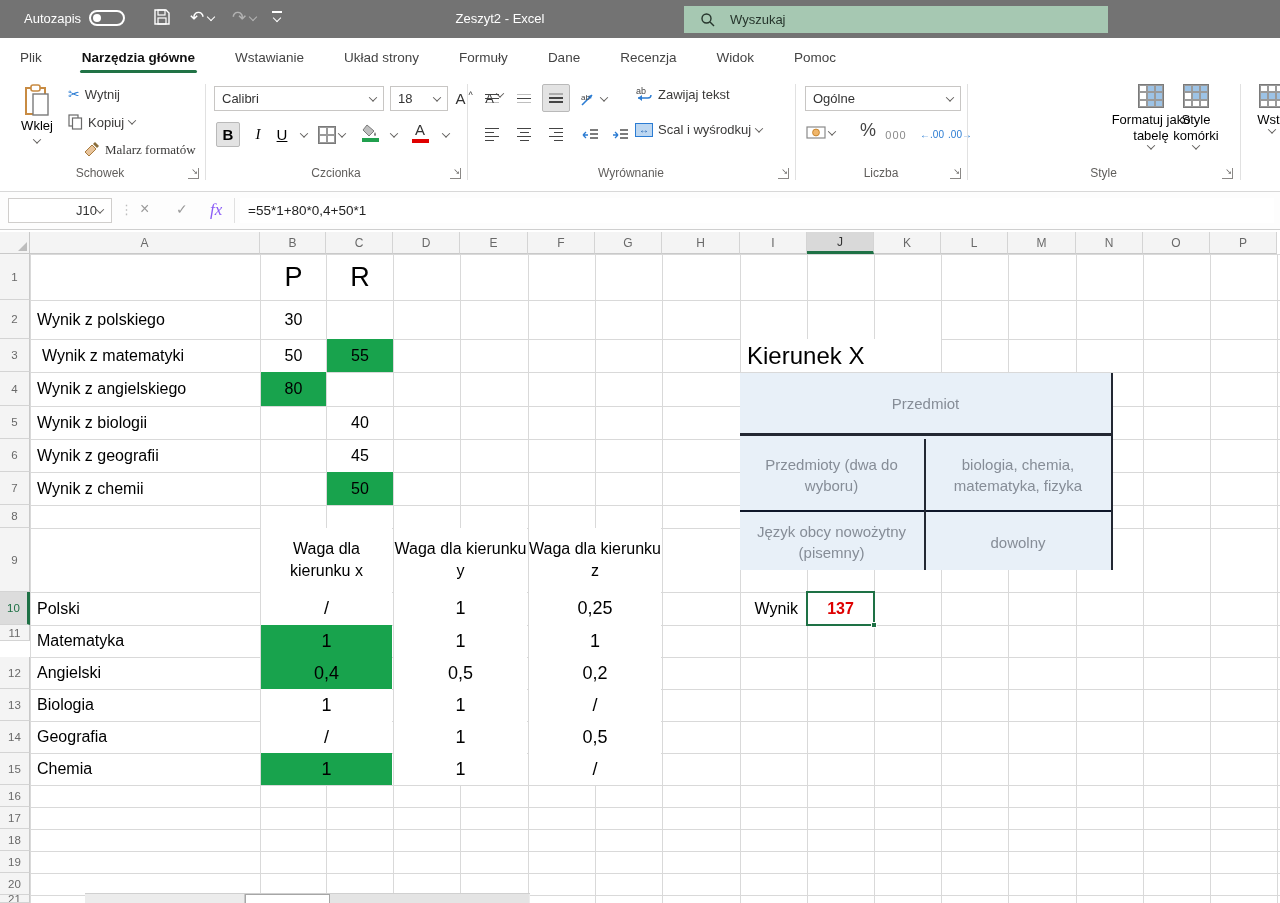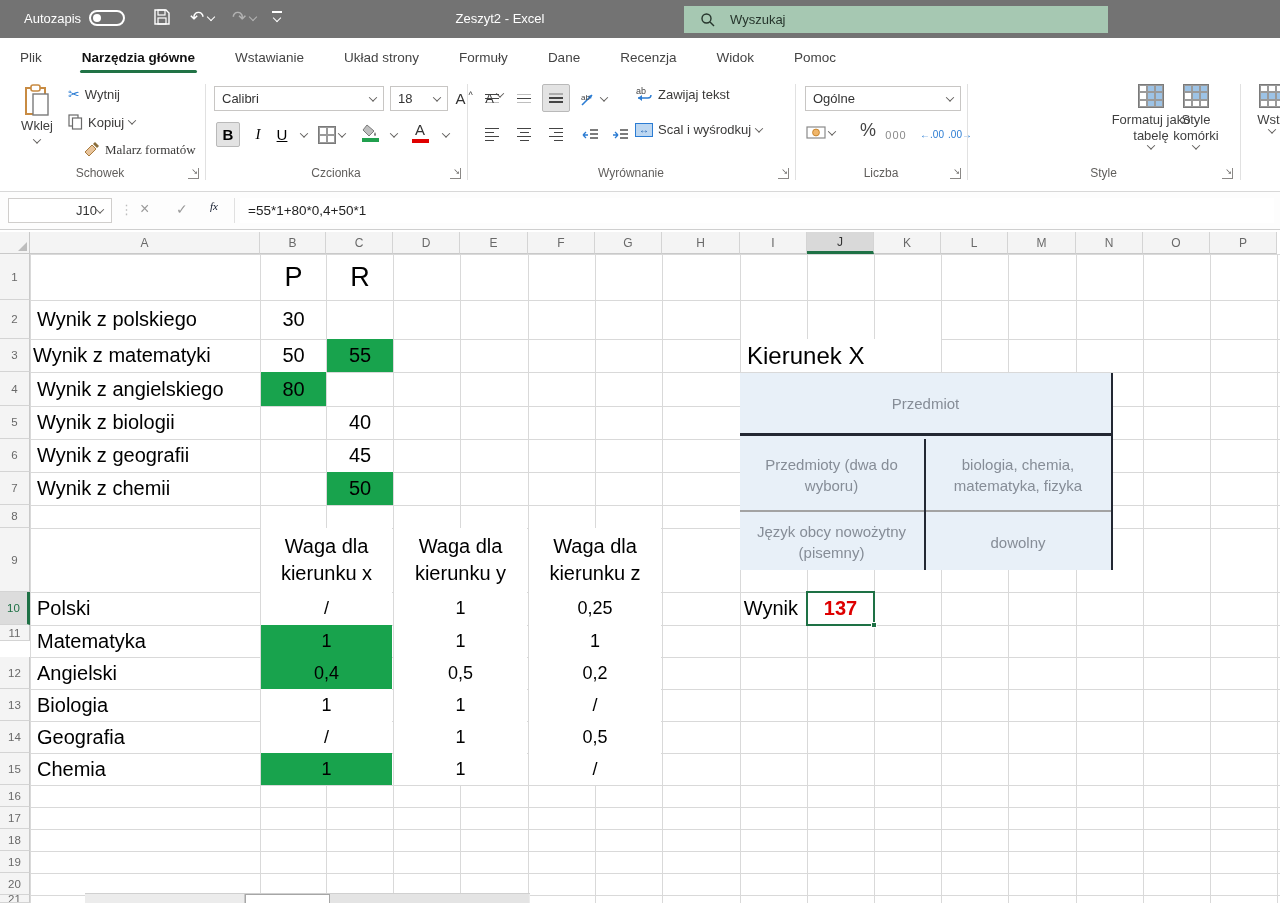--- a/index.html
+++ b/index.html
@@ -33,57 +33,57 @@
   .gdiv { position:absolute; top:8px; height:96px; width:1px; background:#E1E1E1; }
   .glabel { position:absolute; top:90px; font-size:12px; color:#605E5C; text-align:center; }
   .launcher { position:absolute; top:92px; width:11px; height:11px; border-right:1px solid #8a8886; border-bottom:1px solid #8a8886; font-size:8px; color:#605E5C; line-height:8px; text-align:right; }
   .btnrow { position:absolute; display:flex; align-items:center; gap:5px; font-size:13px; color:#3B3A39; }
   .chev { width:6px; height:6px; border-right:1.3px solid #605E5C; border-bottom:1.3px solid #605E5C; transform:rotate(45deg) translate(-1px,-1px); display:inline-block; }
   .combo { height:25px; background:#fff; border:1px solid #C8C6C4; display:flex; align-items:center; justify-content:space-between; padding:0 7px; font-size:13px; color:#333; }
   .iconbtn { height:25px; min-width:24px; display:flex; align-items:center; justify-content:center; gap:3px; }
   .iconbtn.on { background:#E3E3E3; border:1px solid #B9B9B9; border-radius:2px; }
   .bars { display:inline-flex; flex-direction:column; gap:2.5px; }
   .bars i { display:block; height:1.6px; background:#444; }
-  .bigbtn { position:absolute; display:flex; flex-direction:column; align-items:center; font-size:13px; color:#404040; text-align:center; line-height:16px; }
+  .bigbtn { position:absolute; display:flex; flex-direction:column; align-items:center; font-size:13px; color:#000000; text-align:center; line-height:16px; }
   .gridicon { width:26px; height:24px; border:1px solid #7a7a7a; display:grid; grid-template-columns:1fr 1fr 1fr; grid-template-rows:1fr 1fr 1fr; background:#fff; }
   .gridicon i { border:0.5px solid #9a9a9a; }
   .colorbar { display:block; width:17px; height:4px; margin-top:1px; }
 
   
   #fbar { position:absolute; left:0; top:192px; width:1280px; height:38px; background:#FDFDFD; border-bottom:1px solid #CFCFCF; }
   #namebox { position:absolute; left:8px; top:6px; width:104px; height:25px; background:#fff; border:1px solid #D0CECC; display:flex; align-items:center; justify-content:flex-end; padding:0 8px; font-size:13px; color:#333; }
   #fxfield { position:absolute; left:240px; top:6px; width:1034px; height:25px; background:#fff; display:flex; align-items:center; padding-left:8px; font-size:13.5px; color:#222; }
 
   
   #sheet { position:absolute; left:0; top:0; width:1280px; height:903px; }
   .vline { position:absolute; width:1px; background:#D9D9D9; z-index:1; }
   .hline { position:absolute; height:1px; background:#D9D9D9; z-index:1; }
   .colhdr { position:absolute; top:232px; height:22px; background:#F4F4F4; border-right:1px solid #D4D4D4; border-bottom:1px solid #C9C9C9; font-size:12px; color:#696969; display:flex; align-items:center; justify-content:center; z-index:3; }
   .colhdr.sel { background:#D9D9D9; color:#333; border-bottom:3px solid #1E7145; }
   .rowhdr { position:absolute; left:0; width:30px; background:#F4F4F4; border-right:1px solid #C9C9C9; border-bottom:1px solid #D4D4D4; font-size:11.5px; color:#696969; display:flex; align-items:center; justify-content:center; overflow:hidden; z-index:3; }
   .rowhdr.sel { background:#DCDCDC; color:#1E7145; border-right:3px solid #1E7145; }
   #corner { position:absolute; left:0; top:232px; width:30px; height:22px; background:#F4F4F4; border-right:1px solid #C9C9C9; border-bottom:1px solid #C9C9C9; z-index:3; }
   #corner::after { content:""; position:absolute; right:2px; bottom:2px; border-left:9px solid transparent; border-bottom:9px solid #BDBDBD; }
-  .cell { position:absolute; display:flex; align-items:center; justify-content:center; font-size:20px; color:#000; z-index:2; white-space:nowrap; }
+  .cell { position:absolute; display:flex; align-items:center; justify-content:center; font-size:16px; color:#000; z-index:2; white-space:nowrap; }
   .cell.left { justify-content:flex-start; padding-left:6px; }
   .cell.right { justify-content:flex-end; padding-right:8px; }
   .cell.white { background:#fff; }
   .cell.green { background:#18A34D; }
   .cell.big { font-size:27px; }
   .cell.weight { font-size:18px; }
   .cell.wrap { white-space:normal; text-align:center; line-height:1.35; }
   .cell.kier { font-size:24px; background:#fff; }
   .cell.result { font-weight:bold; color:#DE0000; }
   #selbox { position:absolute; left:806px; top:591px; width:69px; height:35px; border:2px solid #1E7145; z-index:4; }
   #selbox .handle { position:absolute; right:-4px; bottom:-4px; width:6px; height:6px; background:#1E7145; border:1px solid #fff; }
 
   
   #infotable { position:absolute; left:740px; top:373px; width:373px; height:197px; background:#E8F0F8; z-index:3; color:#868D97; font-size:15px; }
   #infotable .hd { position:absolute; left:0; top:0; width:371px; height:63px; border-bottom:3px solid #232833; display:flex; align-items:center; justify-content:center; }
-  #infotable .mid { position:absolute; left:0; top:66px; width:371px; height:73px; border-bottom:2px solid #a3a3a3; }
+  #infotable .mid { position:absolute; left:0; top:66px; width:371px; height:73px; border-bottom:2px solid #0f172a; }
   #infotable .bot { position:absolute; left:0; top:141px; width:371px; height:56px; }
   #infotable .lc { position:absolute; left:0; width:183px; height:100%; display:flex; align-items:center; justify-content:center; text-align:center; line-height:1.4; padding:0 12px; }
   #infotable .rc { position:absolute; left:185px; width:186px; height:100%; display:flex; align-items:center; justify-content:center; text-align:center; line-height:1.4; padding:0 10px; }
   #infotable .vdiv { position:absolute; left:184px; top:66px; width:2px; height:131px; background:#232833; }
   #infotable .redge { position:absolute; left:371px; top:0; width:2px; height:197px; background:#232833; }
 
   
   #tabsliver { position:absolute; left:85px; top:893px; width:445px; height:10px; background:#ECECEC; border-top:1px solid #D0D0D0; z-index:5; display:flex; }
   #tabsliver .frag { height:100%; }
 </style>
@@ -380,21 +380,21 @@
 </div>
 
 <div id="fbar">
   <div id="namebox">
     <span>J10</span>
     <span class="chev"></span>
   </div>
   <div class="abs" style="left:120px; top:10px; color:#BDBDBD; font-size:13px;">⋮</div>
   <div class="abs" style="left:140px; top:8px; color:#9a9a9a; font-size:16px;">×</div>
   <div class="abs" style="left:176px; top:9px; color:#9a9a9a; font-size:14px;">✓</div>
-  <div class="abs" style="left:210px; top:8px; color:#0f172a; font-size:11px; font-style:italic; font-family:'Liberation Serif', serif;">fx</div>
+  <div class="abs" style="left:210px; top:8px; color:#8b5cf6; font-size:17px; font-style:italic; font-family:'Liberation Serif', serif;">fx</div>
   <div class="abs" style="left:234px; top:6px; width:1px; height:25px; background:#E0E0E0;"></div>
   <div id="fxfield">
     <span>=55*1+80*0,4+50*1</span>
   </div>
 </div>
 
 <div id="sheet">
   <div id="corner"></div>
   <div id="gridchrome">
       <div class="colhdr" style="left: 30px; width: 230px;">A</div>
@@ -471,21 +471,21 @@
       <div class="hline" style="left: 30px; top: 829px; width: 1250px;"></div>
       <div class="hline" style="left: 30px; top: 851px; width: 1250px;"></div>
       <div class="hline" style="left: 30px; top: 873px; width: 1250px;"></div>
       <div class="hline" style="left: 30px; top: 895px; width: 1250px;"></div>
     </div>
 
   <div class="cell big" style="left:261px; top:254px; width:65px; height:46px;">P</div>
   <div class="cell big" style="left:327px; top:254px; width:66px; height:46px;">R</div>
   <div class="cell left" style="left:31px;  top:300px; width:228px; height:39px;">Wynik z polskiego</div>
   <div class="cell" style="left:261px; top:300px; width:65px; height:39px;">30</div>
-  <div class="cell left" style="left:27px;  top:339px; width:228px; height:33px;">Wynik z matematyki</div>
+  <div class="cell left" style="left:36px;  top:339px; width:228px; height:33px;">Wynik z matematyki</div>
   <div class="cell" style="left:261px; top:339px; width:65px; height:33px;">50</div>
   <div class="cell green" style="left:327px; top:339px; width:66px; height:33px;">55</div>
   <div class="cell left kier" style="left:741px; top:339px; width:200px; height:33px;">Kierunek X</div>
   <div class="cell left" style="left:31px;  top:372px; width:228px; height:34px;">Wynik z angielskiego</div>
   <div class="cell green" style="left:261px; top:372px; width:65px; height:34px;">80</div>
   <div class="cell left" style="left:31px;  top:406px; width:228px; height:33px;">Wynik z biologii</div>
   <div class="cell" style="left:327px; top:406px; width:66px; height:33px;">40</div>
   <div class="cell left" style="left:31px;  top:439px; width:228px; height:33px;">Wynik z geografii</div>
   <div class="cell" style="left:327px; top:439px; width:66px; height:33px;">45</div>
   <div class="cell left" style="left:31px;  top:472px; width:228px; height:33px;">Wynik z chemii</div>

